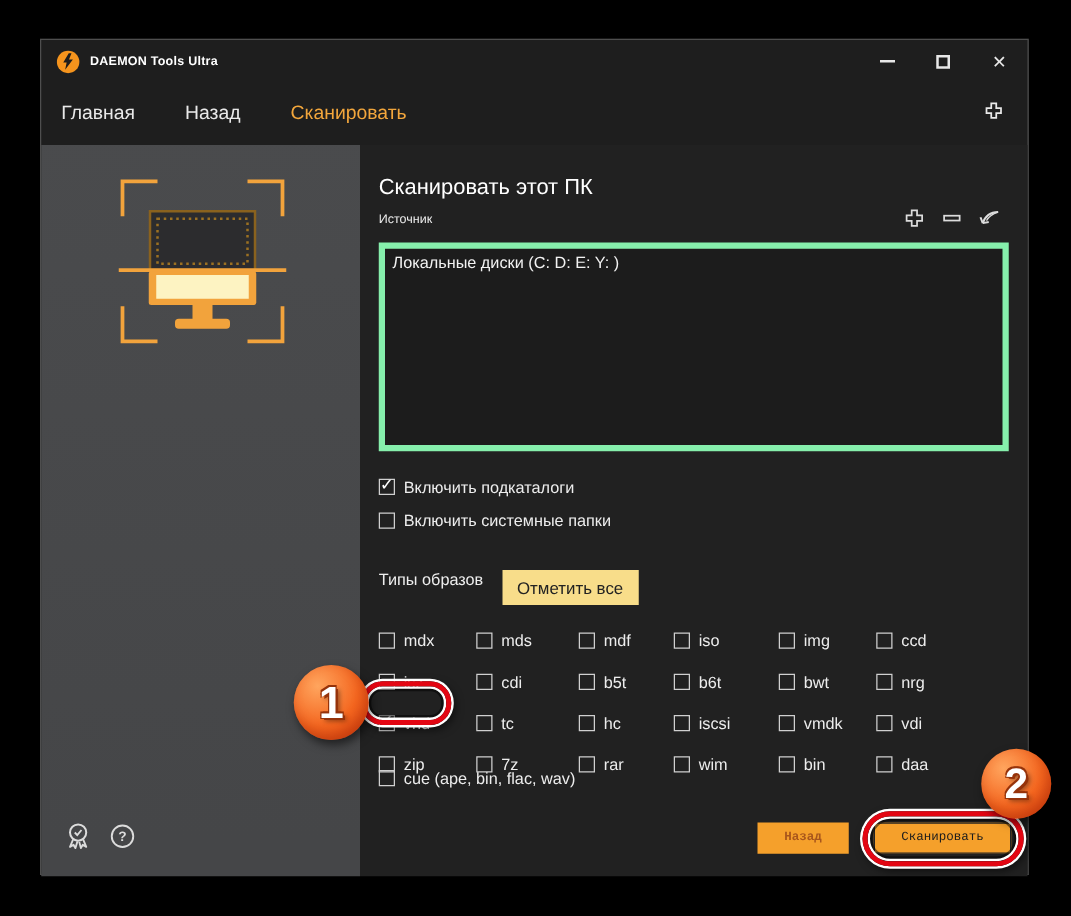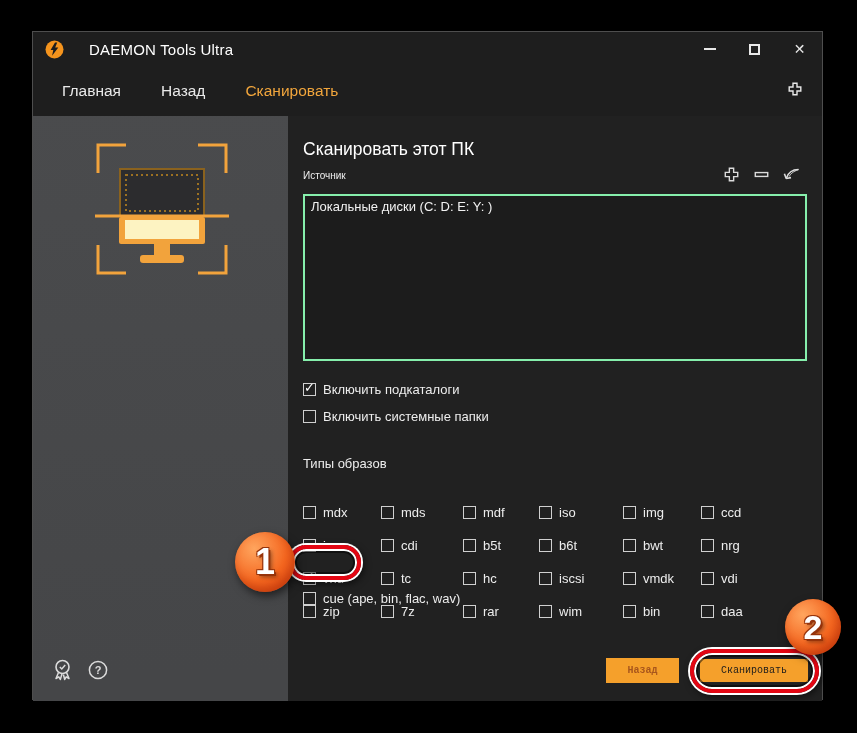--- a/index.html
+++ b/index.html
@@ -7,58 +7,58 @@
     --button-orange:#f5a02b; --back-text:#a8561c; --select-all-bg:#f8dd8a;
     --highlight-red:#e30613; --sidebar-bg:#47484a; --main-bg:#212121; --titlebar-bg:#1e1e1e;
   }
   *{margin:0;padding:0;box-sizing:border-box;font-family:"Liberation Sans","DejaVu Sans",sans-serif;}
   html,body{background:#000;}
   .stage{position:relative;width:857px;height:733px;background:#000;overflow:hidden;}
   .window{position:absolute;left:32px;top:31px;width:791px;height:669px;background:var(--titlebar-bg);border:1px solid #4e4e4e;}
   
   .titlebar{position:absolute;left:0;top:0;width:100%;height:34px;display:flex;align-items:center;}
   .logo{margin-left:12px;width:19px;height:19px;flex:0 0 auto;}
-  .app-title{margin-left:25px;color:#fff;font-size:15px;font-weight:400;letter-spacing:.2px;}
+  .app-title{margin-left:8px;color:#fff;font-size:10px;font-weight:700;letter-spacing:.2px;}
   .subscription{margin-left:7px;color:var(--subscription-text);font-size:12.5px;font-weight:700;}
   .win-controls{position:absolute;right:0;top:0;height:34px;display:flex;}
   .win-btn{width:45px;height:34px;display:flex;align-items:center;justify-content:center;cursor:default;}
   .glyph-min{width:12px;height:2px;background:#e8e8e8;}
   .glyph-max{width:11px;height:11px;border:2px solid #e8e8e8;}
   .glyph-close{color:#e8e8e8;font-size:14px;line-height:1;}
   
-  .tabbar{position:absolute;left:0;top:34px;width:100%;height:50px;display:flex;align-items:center;gap:40px;padding-left:29px;}
+  .tabbar{position:absolute;left:0;top:34px;width:100%;height:50px;display:flex;align-items:center;gap:40px;padding-left:16px;}
   .tab{color:#e9e9e9;font-size:15.5px;cursor:pointer;}
   .tab.active{color:var(--active-tab);}
   .tab-plus{position:absolute;right:20px;top:50%;transform:translateY(-50%);}
   
   .body{position:absolute;left:0;top:84px;width:100%;height:585px;display:flex;}
   .sidebar{position:relative;width:255px;height:100%;background:var(--sidebar-bg);
     background-image:linear-gradient(rgba(255,255,255,.015),rgba(0,0,0,.03));}
   .scan-art{position:absolute;left:58px;top:22px;}
   .sidebar-foot{position:absolute;left:18px;bottom:16px;display:flex;gap:14px;align-items:center;}
   .main{position:relative;flex:1;height:100%;background:var(--main-bg);}
   .page-title{position:absolute;left:15px;top:23px;color:#fff;font-size:17.5px;}
   .source-label{position:absolute;left:15px;top:54px;color:#ededed;font-size:10px;}
   .source-tools{position:absolute;left:435px;top:50px;display:flex;gap:13px;align-items:center;}
   .tool-btn{width:17px;height:17px;display:flex;align-items:center;justify-content:center;cursor:pointer;}
-  .source-list{position:absolute;left:15px;top:78px;width:504px;height:167px;background:#1c1c1c;border:2px solid #86efac;overflow:hidden;}
+  .source-list{position:absolute;left:15px;top:78px;width:504px;height:167px;background:#1c1c1c;border:5px solid #86efac;overflow:hidden;}
   .list-item{padding:3px 6px;color:#f2f2f2;font-size:13px;}
   
   .check-row{display:flex;align-items:center;gap:7px;cursor:pointer;}
   .cb{position:relative;width:13px;height:13px;border:1px solid #d0d0d0;background:transparent;flex:0 0 auto;}
   .cb.checked::after{content:"✓";position:absolute;left:0px;top:-3px;color:#fff;font-size:13px;line-height:1.1;}
   .cb-label{color:#ededed;font-size:13px;white-space:nowrap;}
   .scan-options{position:absolute;left:15px;top:266px;display:flex;flex-direction:column;gap:12px;}
   .types-row{position:absolute;left:15px;top:340px;display:flex;}
   .types-label{color:#ededed;font-size:13px;}
   .select-all-btn{margin-left:15px;height:28px;padding:0 12px;background:var(--select-all-bg);
     border:none;color:#222;font-size:13.5px;cursor:pointer;display:flex;align-items:center;}
   .type-grid{position:absolute;left:15px;top:389px;display:grid;
     grid-template-columns:78px 82px 76px 84px 78px 90px;row-gap:18px;}
-  .cue-row{position:absolute;left:15px;top:475px;}
+  .cue-row{position:absolute;left:15px;top:499px;}
   
   .btn{position:absolute;height:25px;display:flex;align-items:center;justify-content:center;
     background:var(--button-orange);font-size:10px;cursor:pointer;border:none;font-family:Liberation Mono, monospace;}
   .btn-back{left:318px;top:542px;width:73px;color:var(--back-text);font-weight:700;}
   .btn-scan{left:411px;top:542px;width:110px;color:#1c1c1c;border:1px solid #242424;}
   
   .hl-ring{position:absolute;border:4px solid var(--highlight-red);
     box-shadow:0 0 0 2px #fff,2px 3px 7px 1px rgba(0,0,0,.55),inset 0 0 0 2px #fff,inset 0 0 0 4px rgba(0,0,0,.5);}
   .hl-vhd{left:289px;top:545px;width:72px;height:35px;border-radius:17px;}
   .hl-scan{left:690px;top:649px;width:129px;height:44px;border-radius:22px;}
@@ -176,20 +176,21 @@
               <span class="cb-label">Включить подкаталоги</span>
             </label>
             <label class="check-row">
               <span class="cb"></span>
               <span class="cb-label">Включить системные папки</span>
             </label>
           </div>
 
         <div class="types-row">
           <span class="types-label">Типы образов</span>
+          <button class="select-all-btn">Отметить все</button>
         </div>
 
         <div class="type-grid">
             <label class="check-row">
               <span class="cb"></span>
               <span class="cb-label">mdx</span>
             </label>
             <label class="check-row">
               <span class="cb"></span>
               <span class="cb-label">mds</span>

